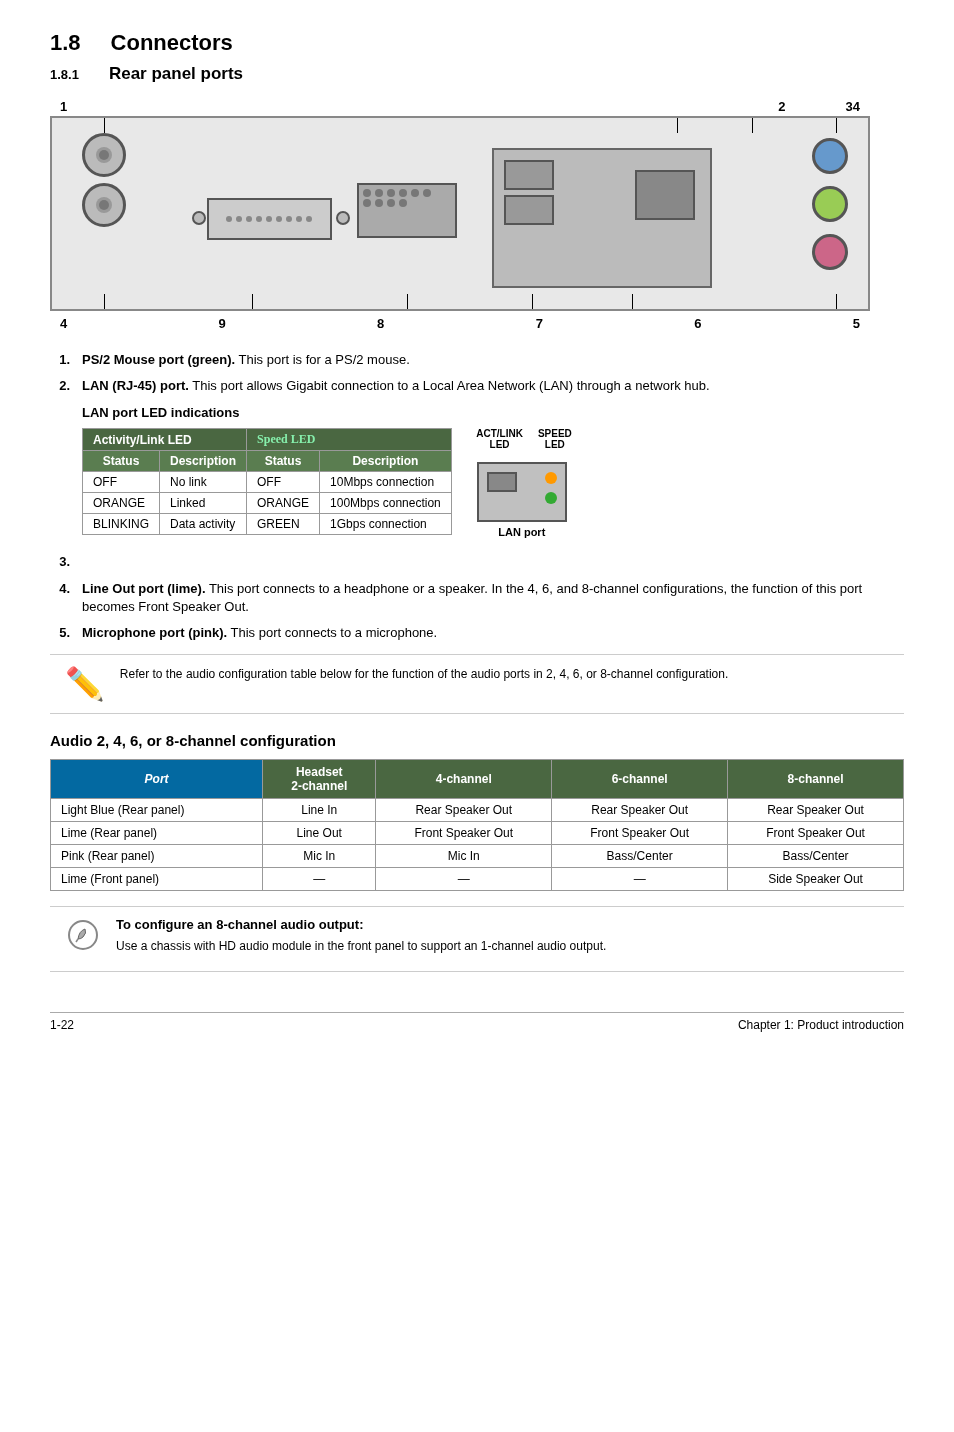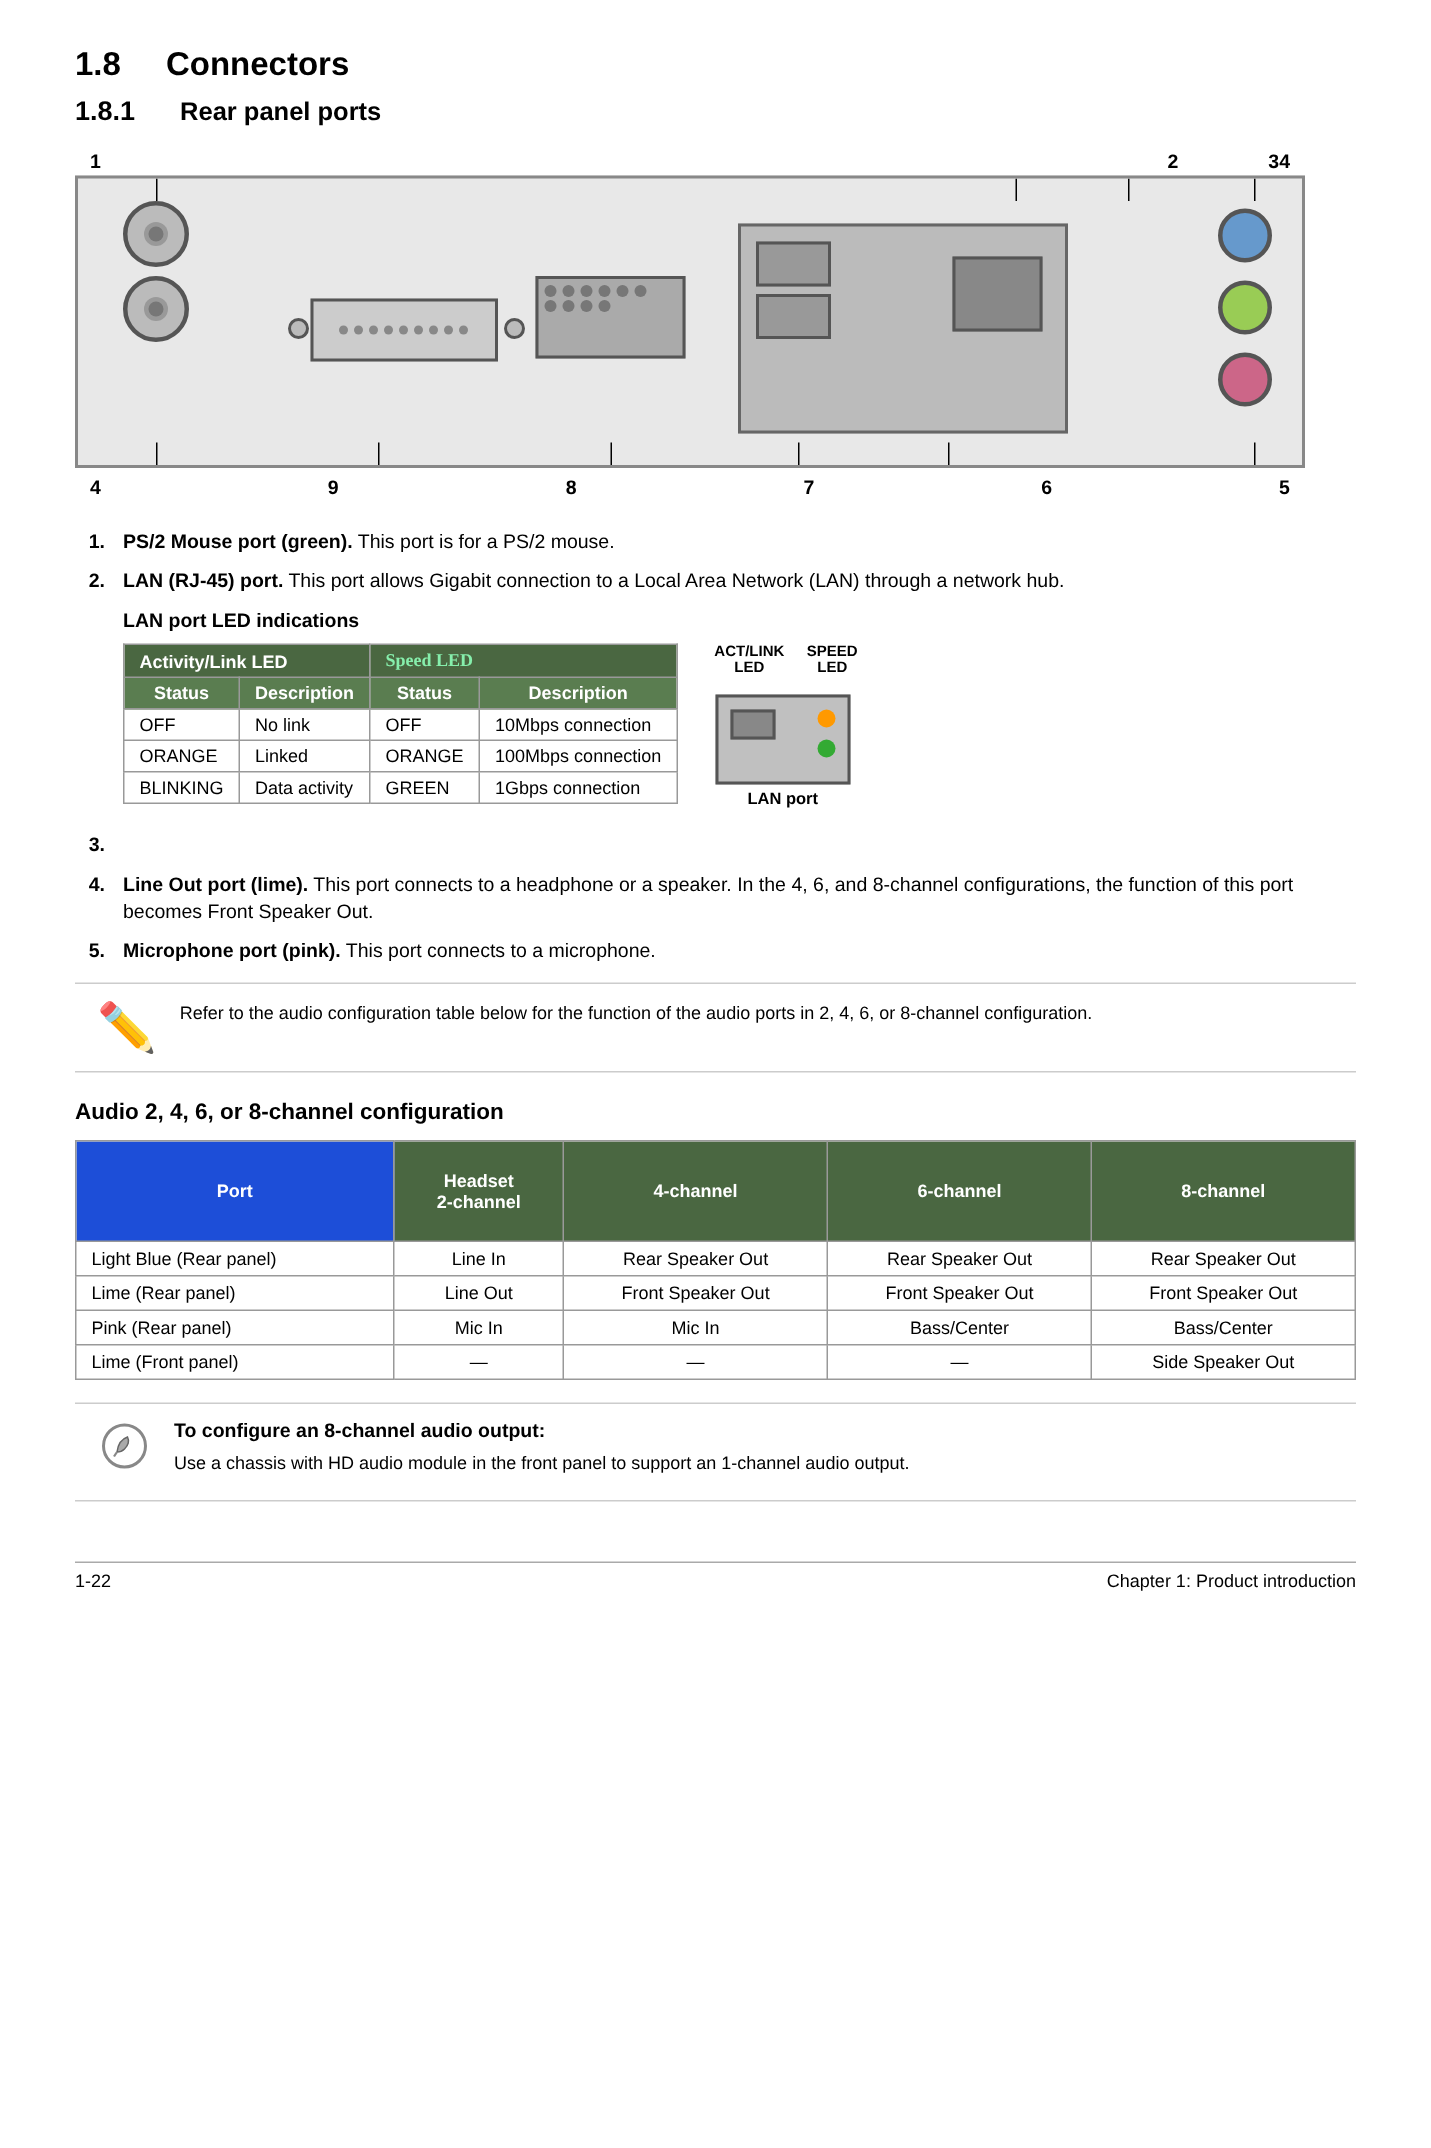--- a/index.html
+++ b/index.html
@@ -15,21 +15,21 @@
   </style>
 </head>
 <body>
 
 <div style="display:flex; gap:30px; align-items:baseline; margin-bottom:8px;">
   <span style="font-size:22px; font-weight:bold; font-family:'Arial Black',Arial,sans-serif;">1.8</span>
   <span style="font-size:22px; font-weight:bold; font-family:'Arial Black',Arial,sans-serif;">Connectors</span>
 </div>
 
 <div style="display:flex; gap:30px; align-items:baseline; margin-bottom:15px;">
-  <span style="font-size:18px; font-weight:bold;">1.8.1</span>
+  <span style="font-size:13px; font-weight:bold;">1.8.1</span>
   <span style="font-size:17px; font-weight:bold;">Rear panel ports</span>
 </div>
 
 <div style="display:flex; width:820px; justify-content:space-between; padding:0 10px; font-size:13px; font-weight:bold; margin-bottom:2px;">
   <span>1</span>
   <span style="margin-left:auto; margin-right:60px;">2</span>
   <span>3</span>
   <span>4</span>
 </div>
 
@@ -206,22 +206,22 @@
 <div style="border-top:1px solid #ccc;border-bottom:1px solid #ccc;padding:10px 15px;margin:12px 0;display:flex;gap:15px;align-items:flex-start;">
   <div style="font-size:32px;color:#666;flex-shrink:0;">✏️</div>
   <div style="font-size:12px;line-height:1.5;">Refer to the audio configuration table below for the function of the audio ports in 2, 4, 6, or 8-channel configuration.</div>
 </div>
 
 <div style="font-weight:bold;font-size:15px;margin:18px 0 10px 0;">Audio 2, 4, 6, or 8-channel configuration</div>
 
 <table style="border-collapse:collapse;font-size:12px;width:100%;margin-bottom:15px;">
   <thead>
     <tr>
-      <th style="background:#1d4ed8;color:#fff;border:1px solid #999;padding:5px 11px;text-align:center;font-weight:bold;">Port</th>
-      <th style="background:#4a6741;color:#fff;border:1px solid #999;padding:19px 10px;text-align:center;font-weight:bold;">Headset<br>2-channel</th>
+      <th style="background:#0369a1;color:#fff;border:1px solid #999;padding:5px 11px;text-align:center;font-weight:bold;font-style:italic;">Port</th>
+      <th style="background:#4a6741;color:#fff;border:1px solid #999;padding:5px 10px;text-align:center;font-weight:bold;">Headset<br>2-channel</th>
       <th style="background:#4a6741;color:#fff;border:1px solid #999;padding:5px 10px;text-align:center;font-weight:bold;">4-channel</th>
       <th style="background:#4a6741;color:#fff;border:1px solid #999;padding:5px 10px;text-align:center;font-weight:bold;">6-channel</th>
       <th style="background:#4a6741;color:#fff;border:1px solid #999;padding:5px 10px;text-align:center;font-weight:bold;">8-channel</th>
     </tr>
   </thead>
   <tbody>
     <tr>
       <td style="border:1px solid #999;padding:4px 10px;">Light Blue (Rear panel)</td>
       <td style="border:1px solid #999;padding:4px 10px;text-align:center;">Line In</td>
       <td style="border:1px solid #999;padding:4px 10px;text-align:center;">Rear Speaker Out</td>

